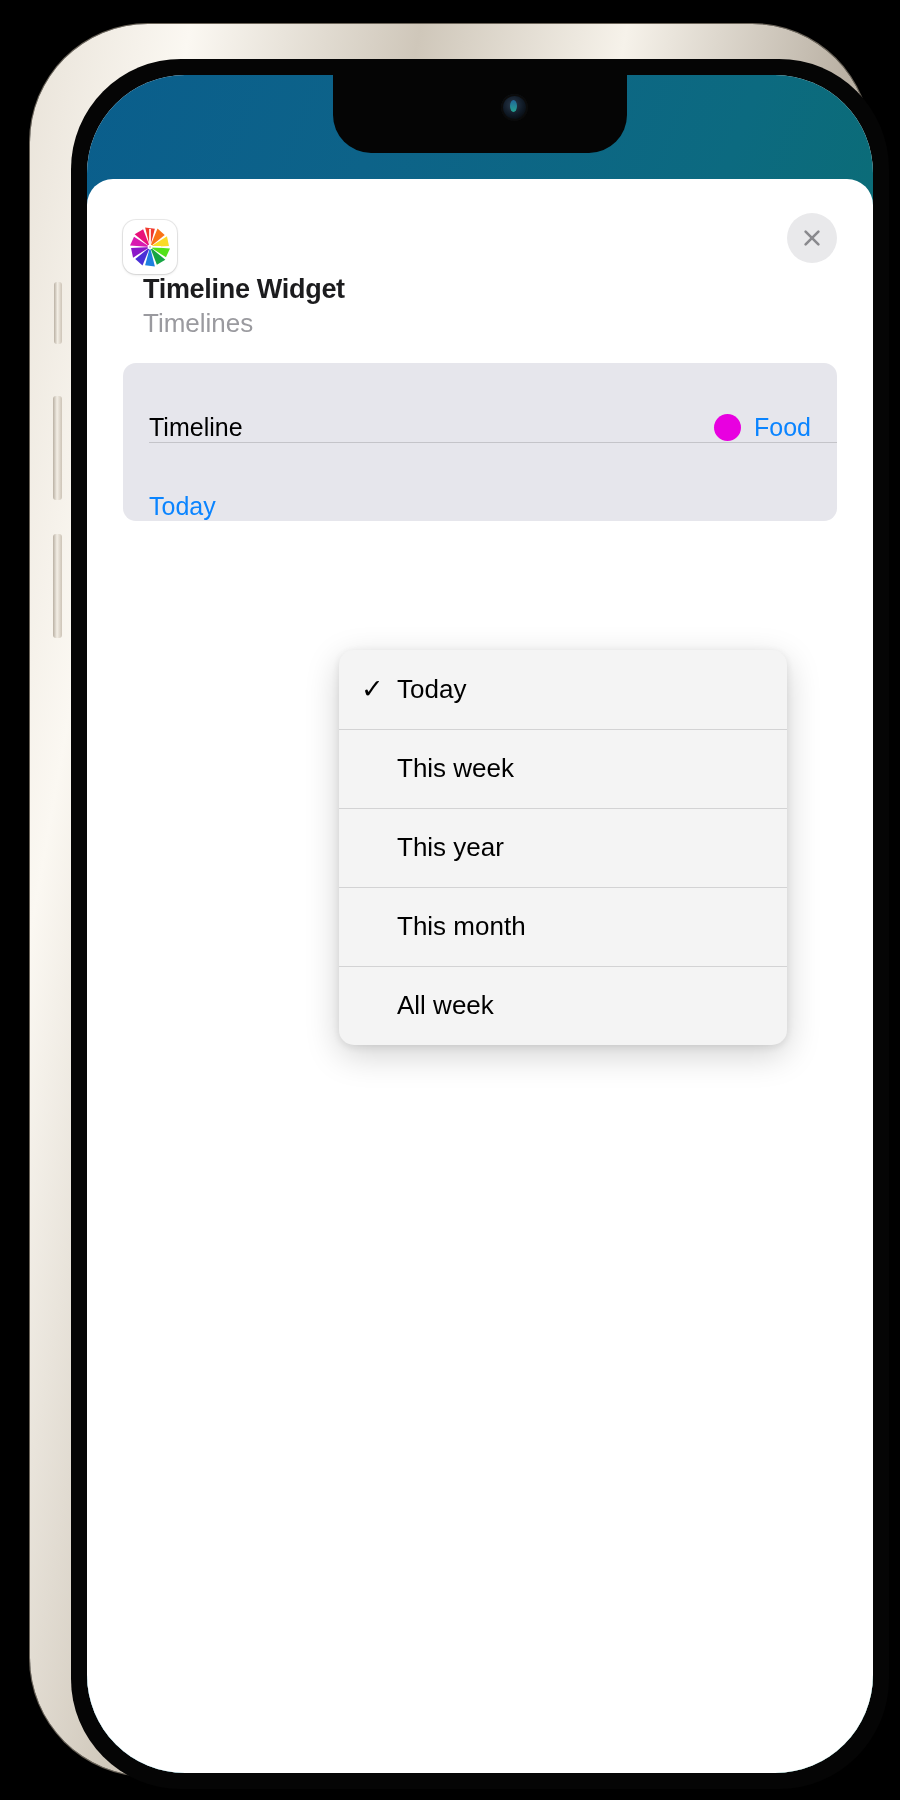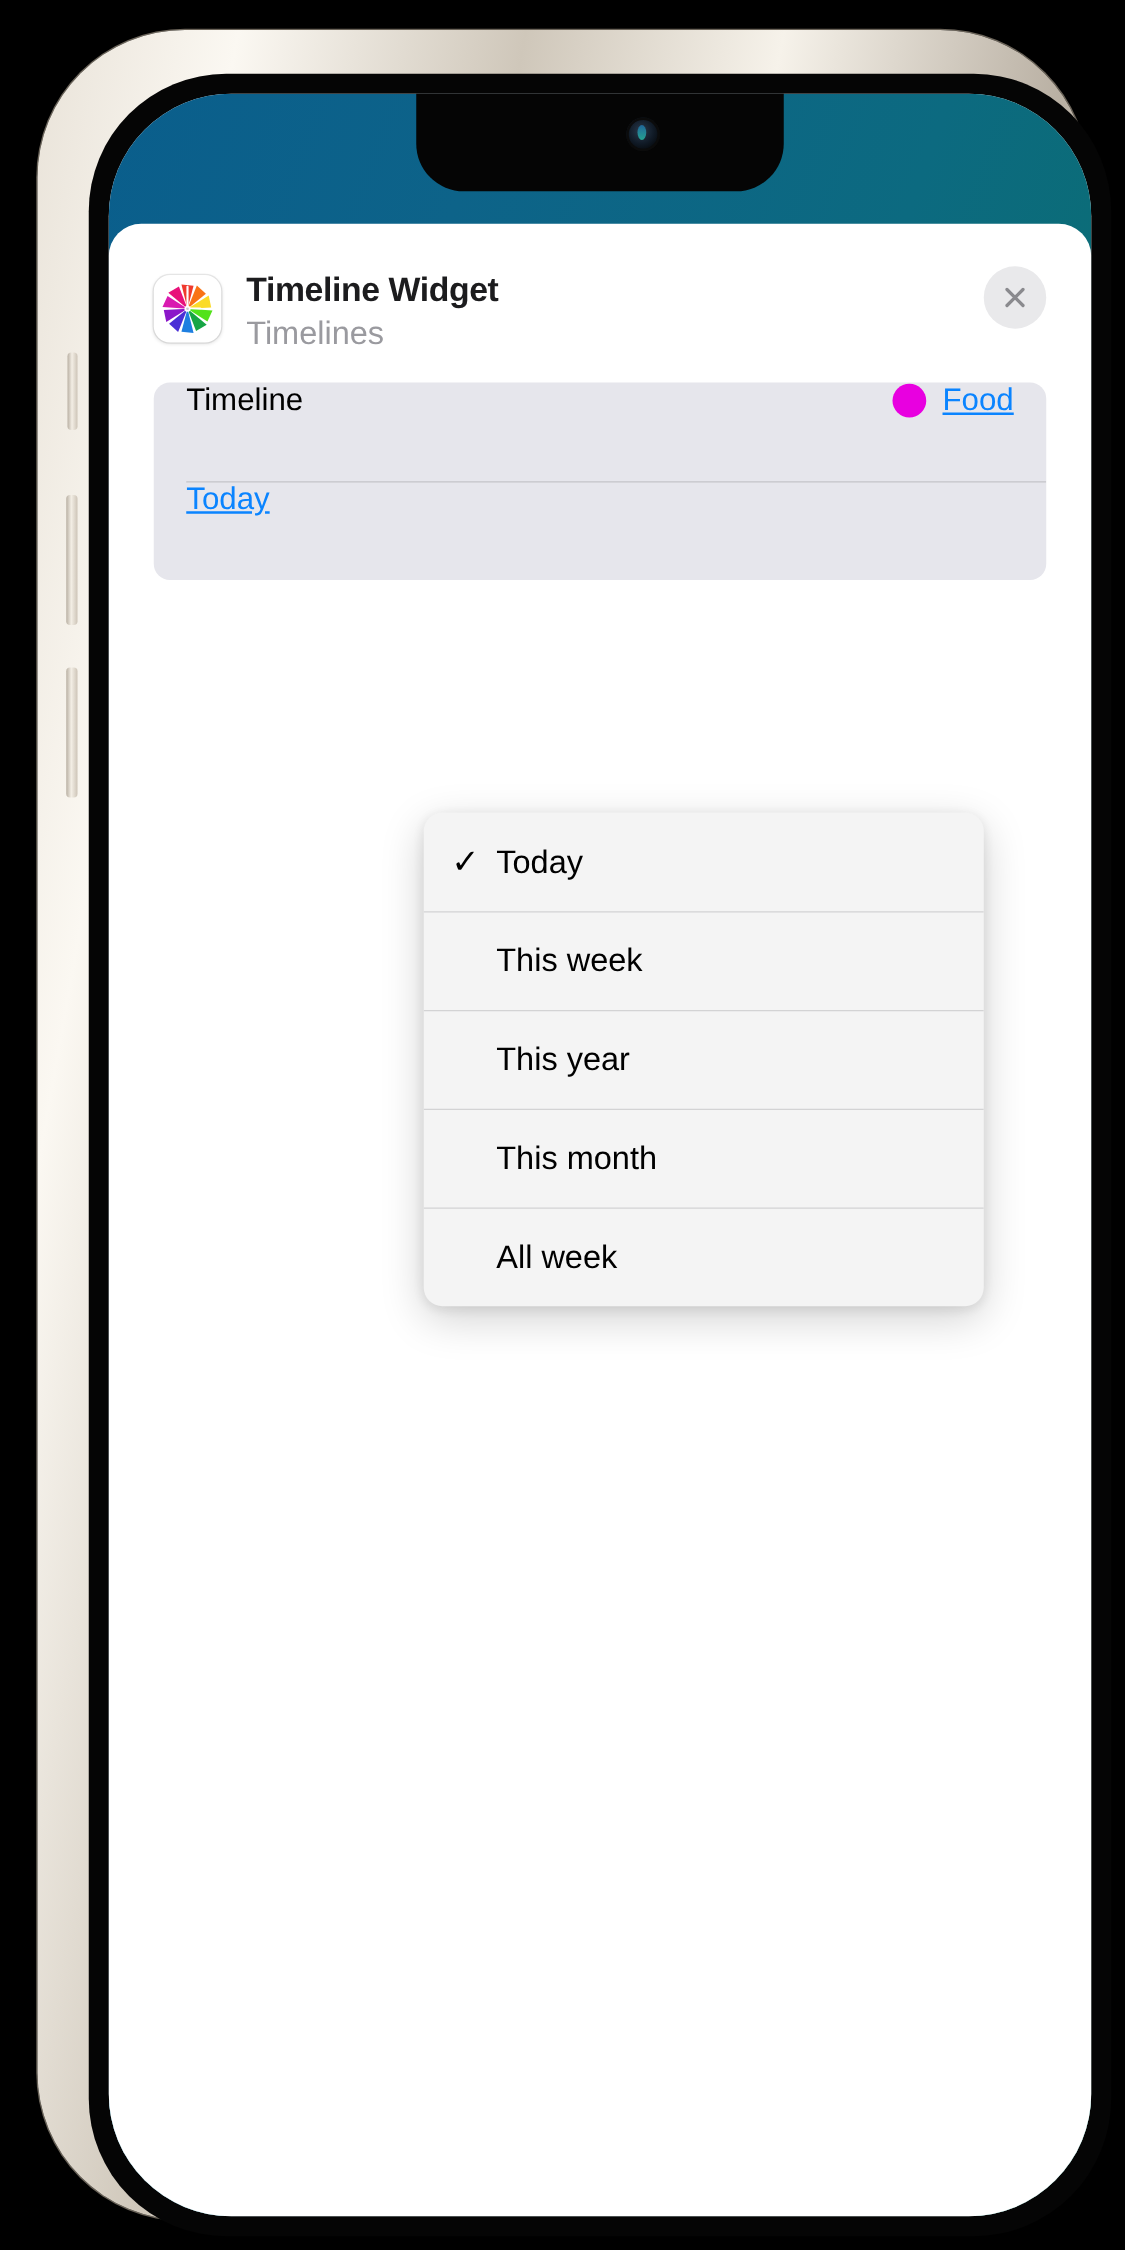--- a/index.html
+++ b/index.html
@@ -83,20 +83,21 @@
     background: #ffffff;
     border-radius: 26px 26px 0 0;
     z-index: 20;
   }
 
   .sheet-header {
     position: relative;
     padding: 38px 36px 0 36px;
     display: flex;
     align-items: flex-start;
+    flex-direction: column;
   }
   .app-icon {
     width: 54px; height: 54px;
     border-radius: 13px;
     background: #ffffff;
     box-shadow: 0 0 0 1px rgba(0,0,0,.08), 0 1px 3px rgba(0,0,0,.12);
     flex: 0 0 auto;
     margin-top: 3px;
     overflow: hidden;
     position: relative;
@@ -139,40 +140,39 @@
   
   .card {
     margin: 24px 36px 0 36px;
     background: #e6e6ec;
     border-radius: 13px;
     overflow: hidden;
   }
   .row {
     height: 79px;
     display: flex;
-    align-items: flex-start;
+    align-items: flex-end;
     padding: 0 26px;
     position: relative;
     cursor: pointer;
   }
   .row + .row::before {
     content:"";
     position:absolute; left: 26px; right: 0; top: 0;
     height: 1px; background: rgba(60,60,67,.20);
   }
   .row-label {
     font-size: 25px;
     color: #000000;
     flex: 1 1 auto;
   }
   .row-value {
     display: flex; align-items: center; gap: 13px;
     font-size: 25px;
     color: #0a84ff;
-    text-decoration: underline;
   }
   .dot {
     width: 27px; height: 27px; border-radius: 50%;
     display:block;
   }
 
   
   .menu {
     position: absolute;
     left: 252px; top: 575px;

